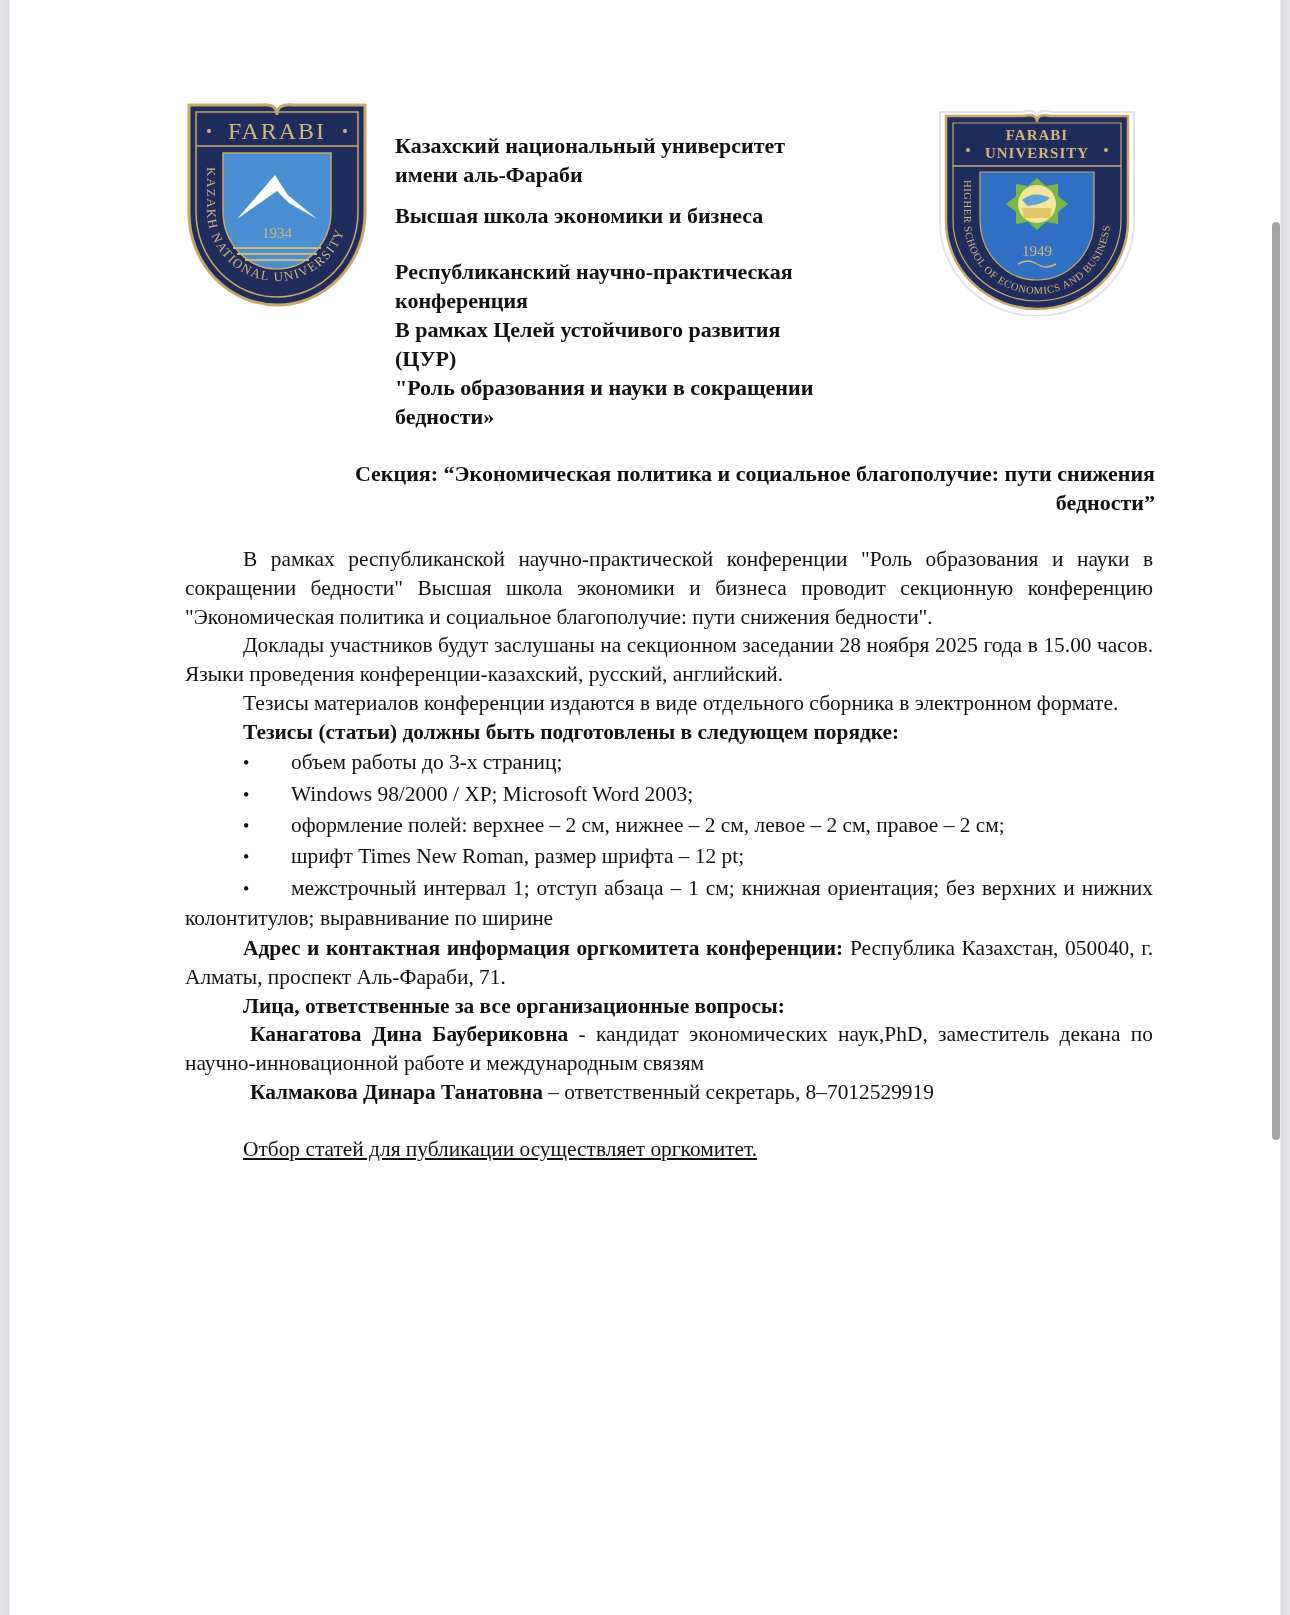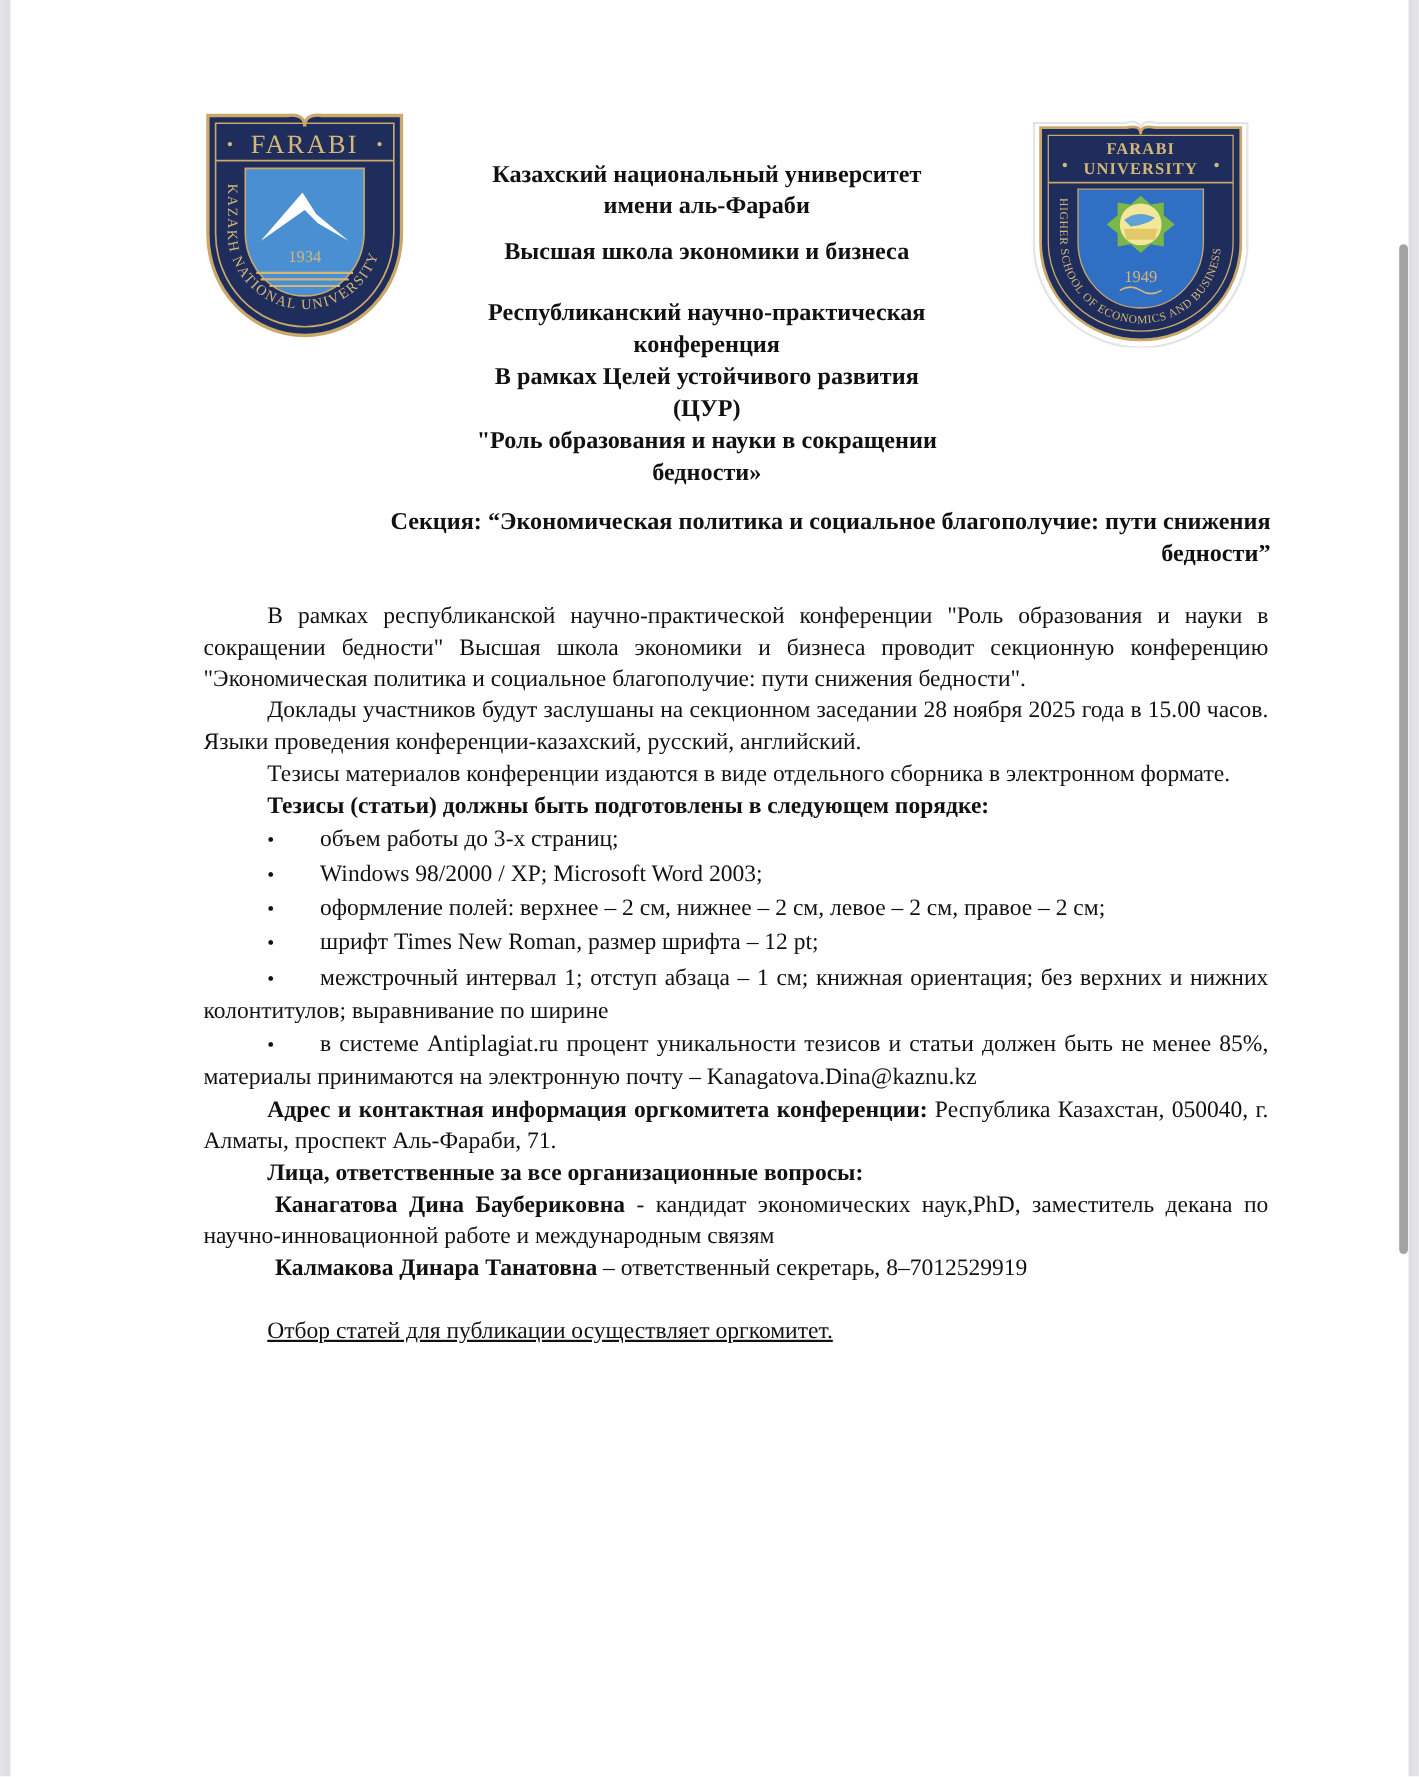--- a/index.html
+++ b/index.html
@@ -26,21 +26,21 @@
   .page { position: absolute; left: 11px; top: 0; width: 1268px; height: 1615px; background: #fff; }
 
   
   .logo { position: absolute; }
   .logo-left { left: 185px; top: 101px; width: 184px; height: 208px; }
   .logo-right { left: 938px; top: 108px; width: 198px; height: 208px; }
 
   
   .header {
     position: absolute; left: 395px; top: 131px; width: 495px;
-    text-align: center; font-weight: bold; font-size: 22px; line-height: 29px; margin-top: 12px;
+    font-weight: bold; font-size: 22px; line-height: 29px;
   }
   .header .ln { display: block; }
   .header .gap1 { height: 12px; }
   .header .gap2 { height: 27px; }
 
   .section-title {
     position: absolute; left: 190px; top: 459px; width: 965px;
     text-align: right; font-weight: bold; font-size: 22px; line-height: 29px;
   }
 
@@ -144,20 +144,19 @@
   <p>В рамках республиканской научно-практической конференции "Роль образования и науки в сокращении бедности" Высшая школа экономики и бизнеса проводит секционную конференцию "Экономическая политика и социальное благополучие: пути снижения бедности".</p>
   <p>Доклады участников будут заслушаны на секционном заседании 28 ноября 2025 года в 15.00 часов. Языки проведения конференции-казахский, русский, английский.</p>
   <p>Тезисы материалов конференции издаются в виде отдельного сборника в электронном формате.</p>
   <p class="b">Тезисы (статьи) должны быть подготовлены в следующем порядке:</p>
   <ul class="bullets">
     <li><span class="dot">•</span><span>объем работы до 3-х страниц;</span></li>
     <li><span class="dot">•</span><span>Windows 98/2000 / XP; Microsoft Word 2003;</span></li>
     <li><span class="dot">•</span><span>оформление полей: верхнее – 2 см, нижнее – 2 см, левое – 2 см, правое – 2 см;</span></li>
     <li><span class="dot">•</span><span>шрифт Times New Roman, размер шрифта – 12 pt;</span></li>
     <li><span class="dot">•</span><span>межстрочный интервал 1; отступ абзаца – 1 см; книжная ориентация; без верхних и нижних колонтитулов; выравнивание по ширине</span></li>
-    <li><span class="dot">•</span><span>в системе Antiplagiat.ru процент уникальности тезисов и статьи должен быть не менее 85%, материалы принимаются на электронную почту – Kanagatova.Dina@kaznu.kz</span></li>
   </ul>
   <p><span class="bold">Адрес и контактная информация оргкомитета конференции:</span><span> Республика Казахстан, 050040, г. Алматы, проспект Аль-Фараби, 71.</span></p>
   <p class="b">Лица, ответственные за все организационные вопросы:</p>
   <p class="indent-s"><span class="bold">Канагатова Дина Бауберикoвна</span><span> - кандидат экономических наук,PhD, заместитель декана по научно-инновационной работе и международным связям</span></p>
   <p class="indent-s"><span class="bold">Калмакова Динара Танатовна</span><span> – ответственный секретарь, 8–7012529919</span></p>
   <p class="last">Отбор статей для публикации осуществляет оргкомитет.</p>
 </div>
 
 </body></html>

